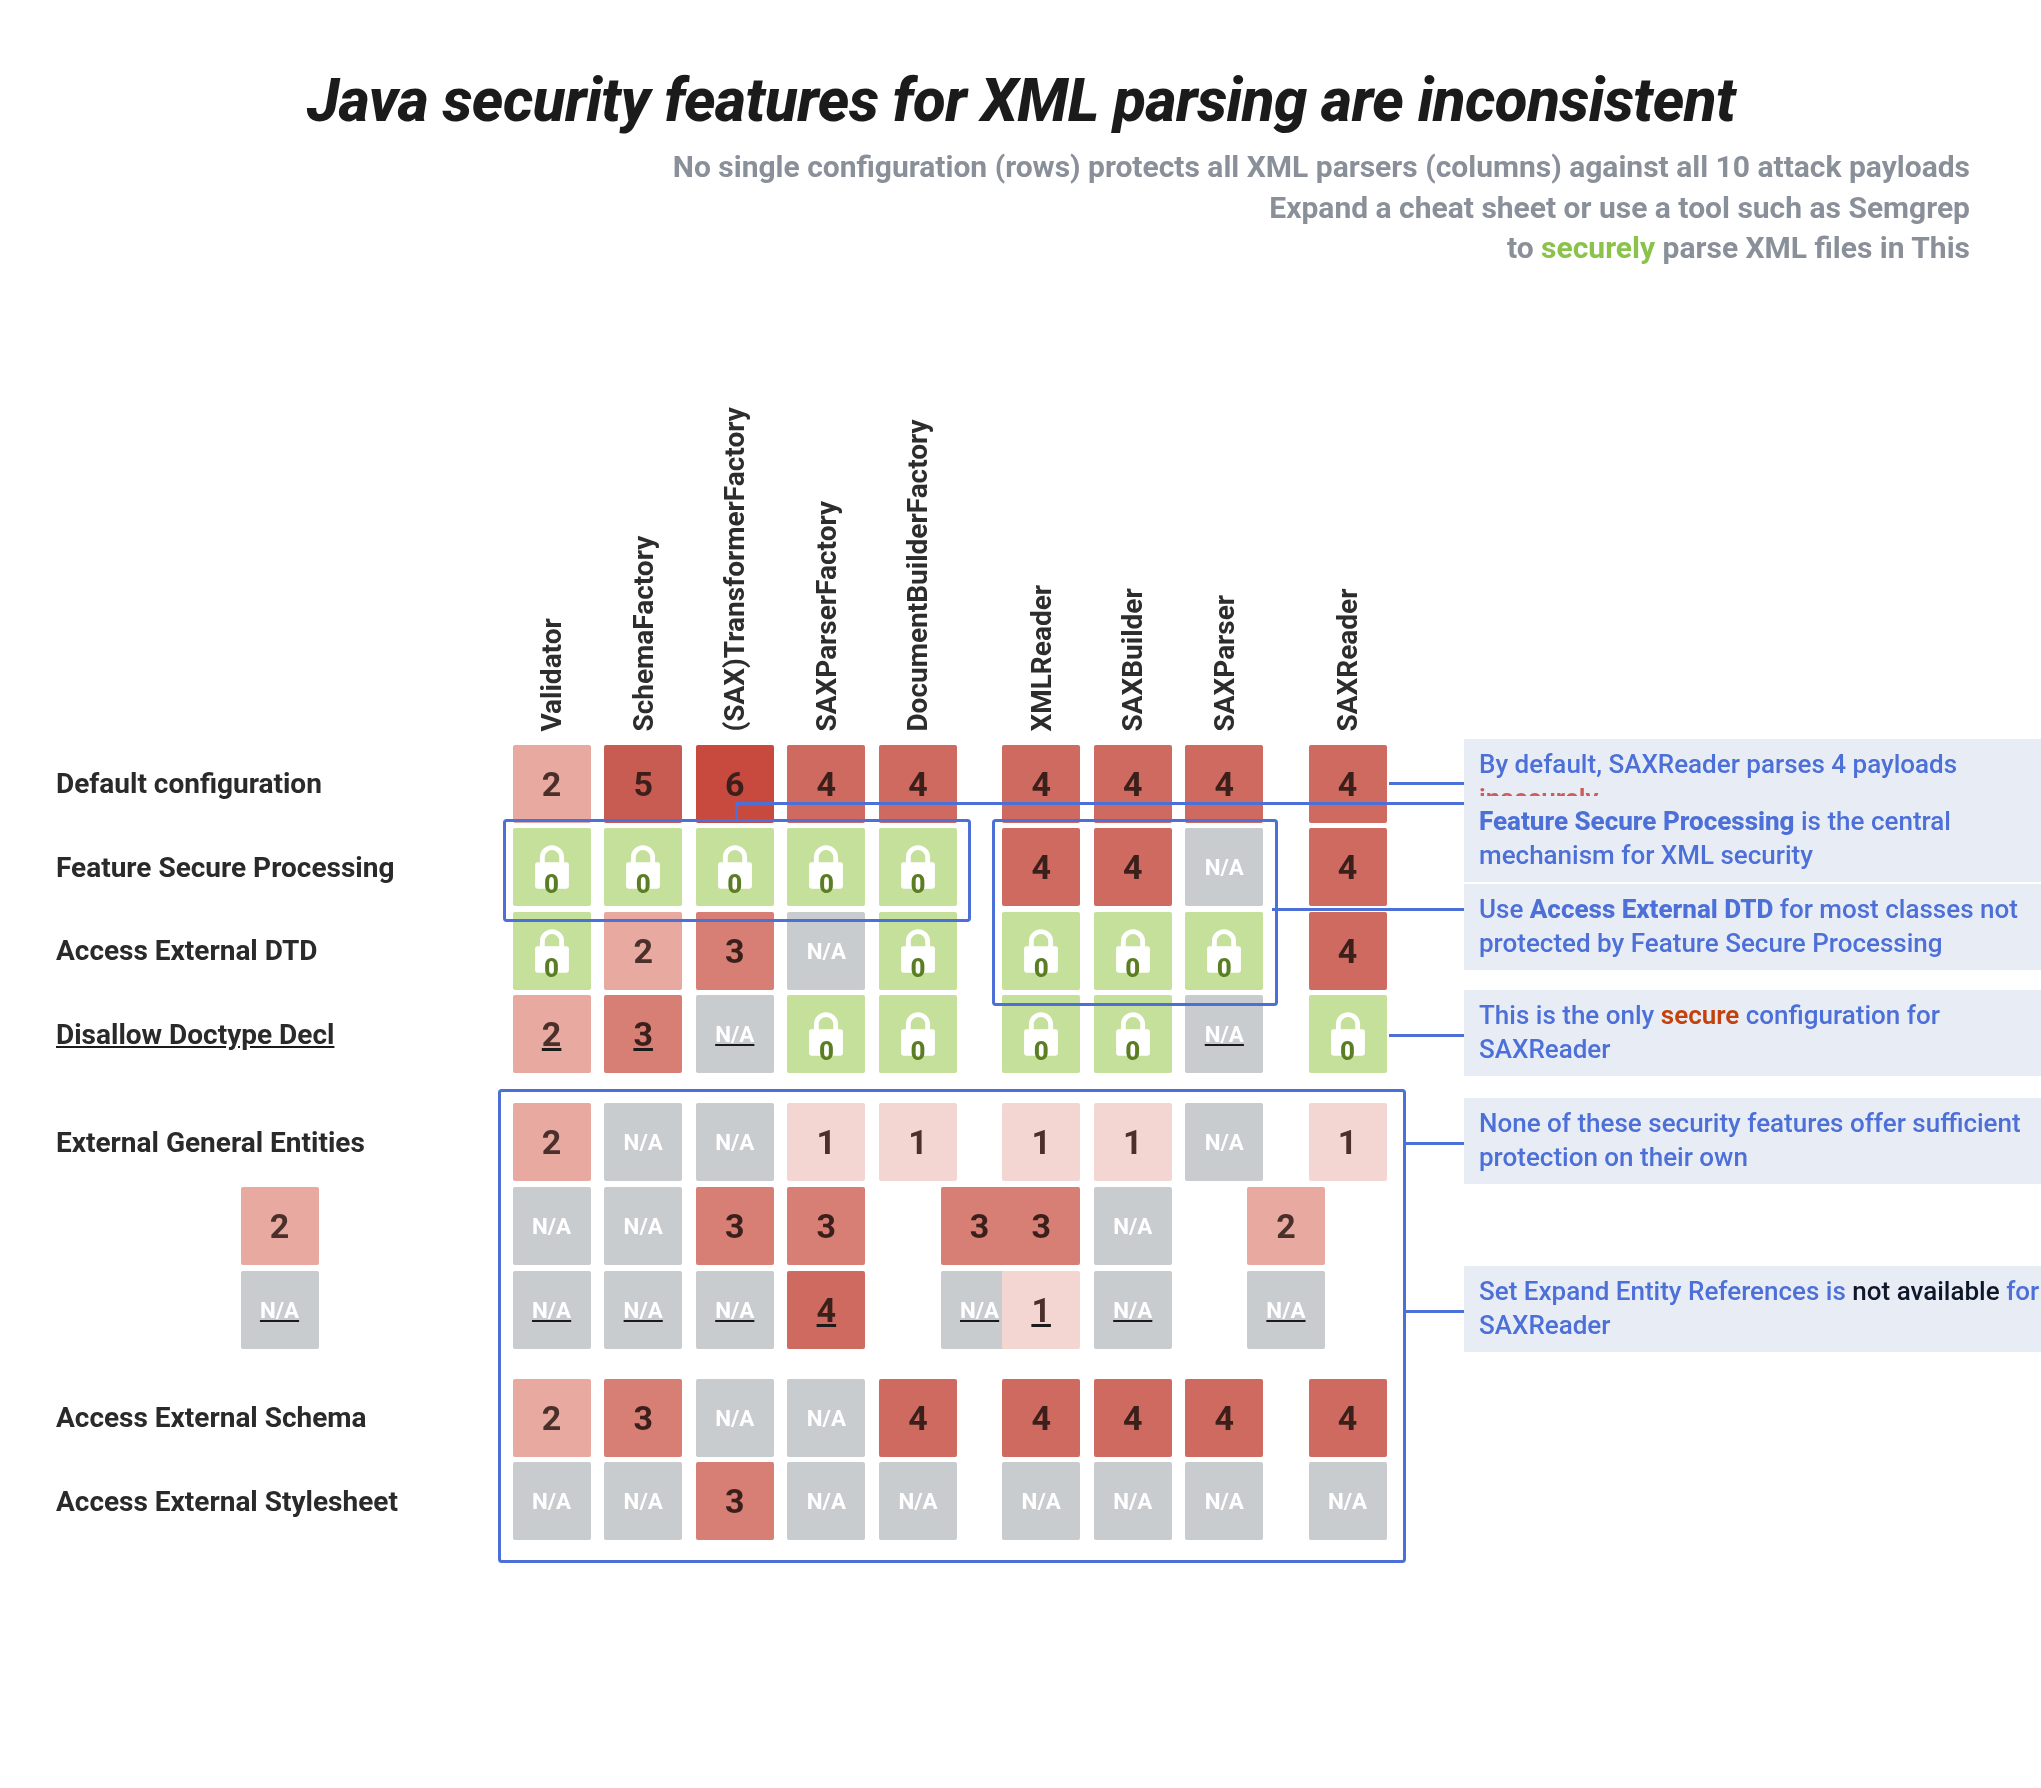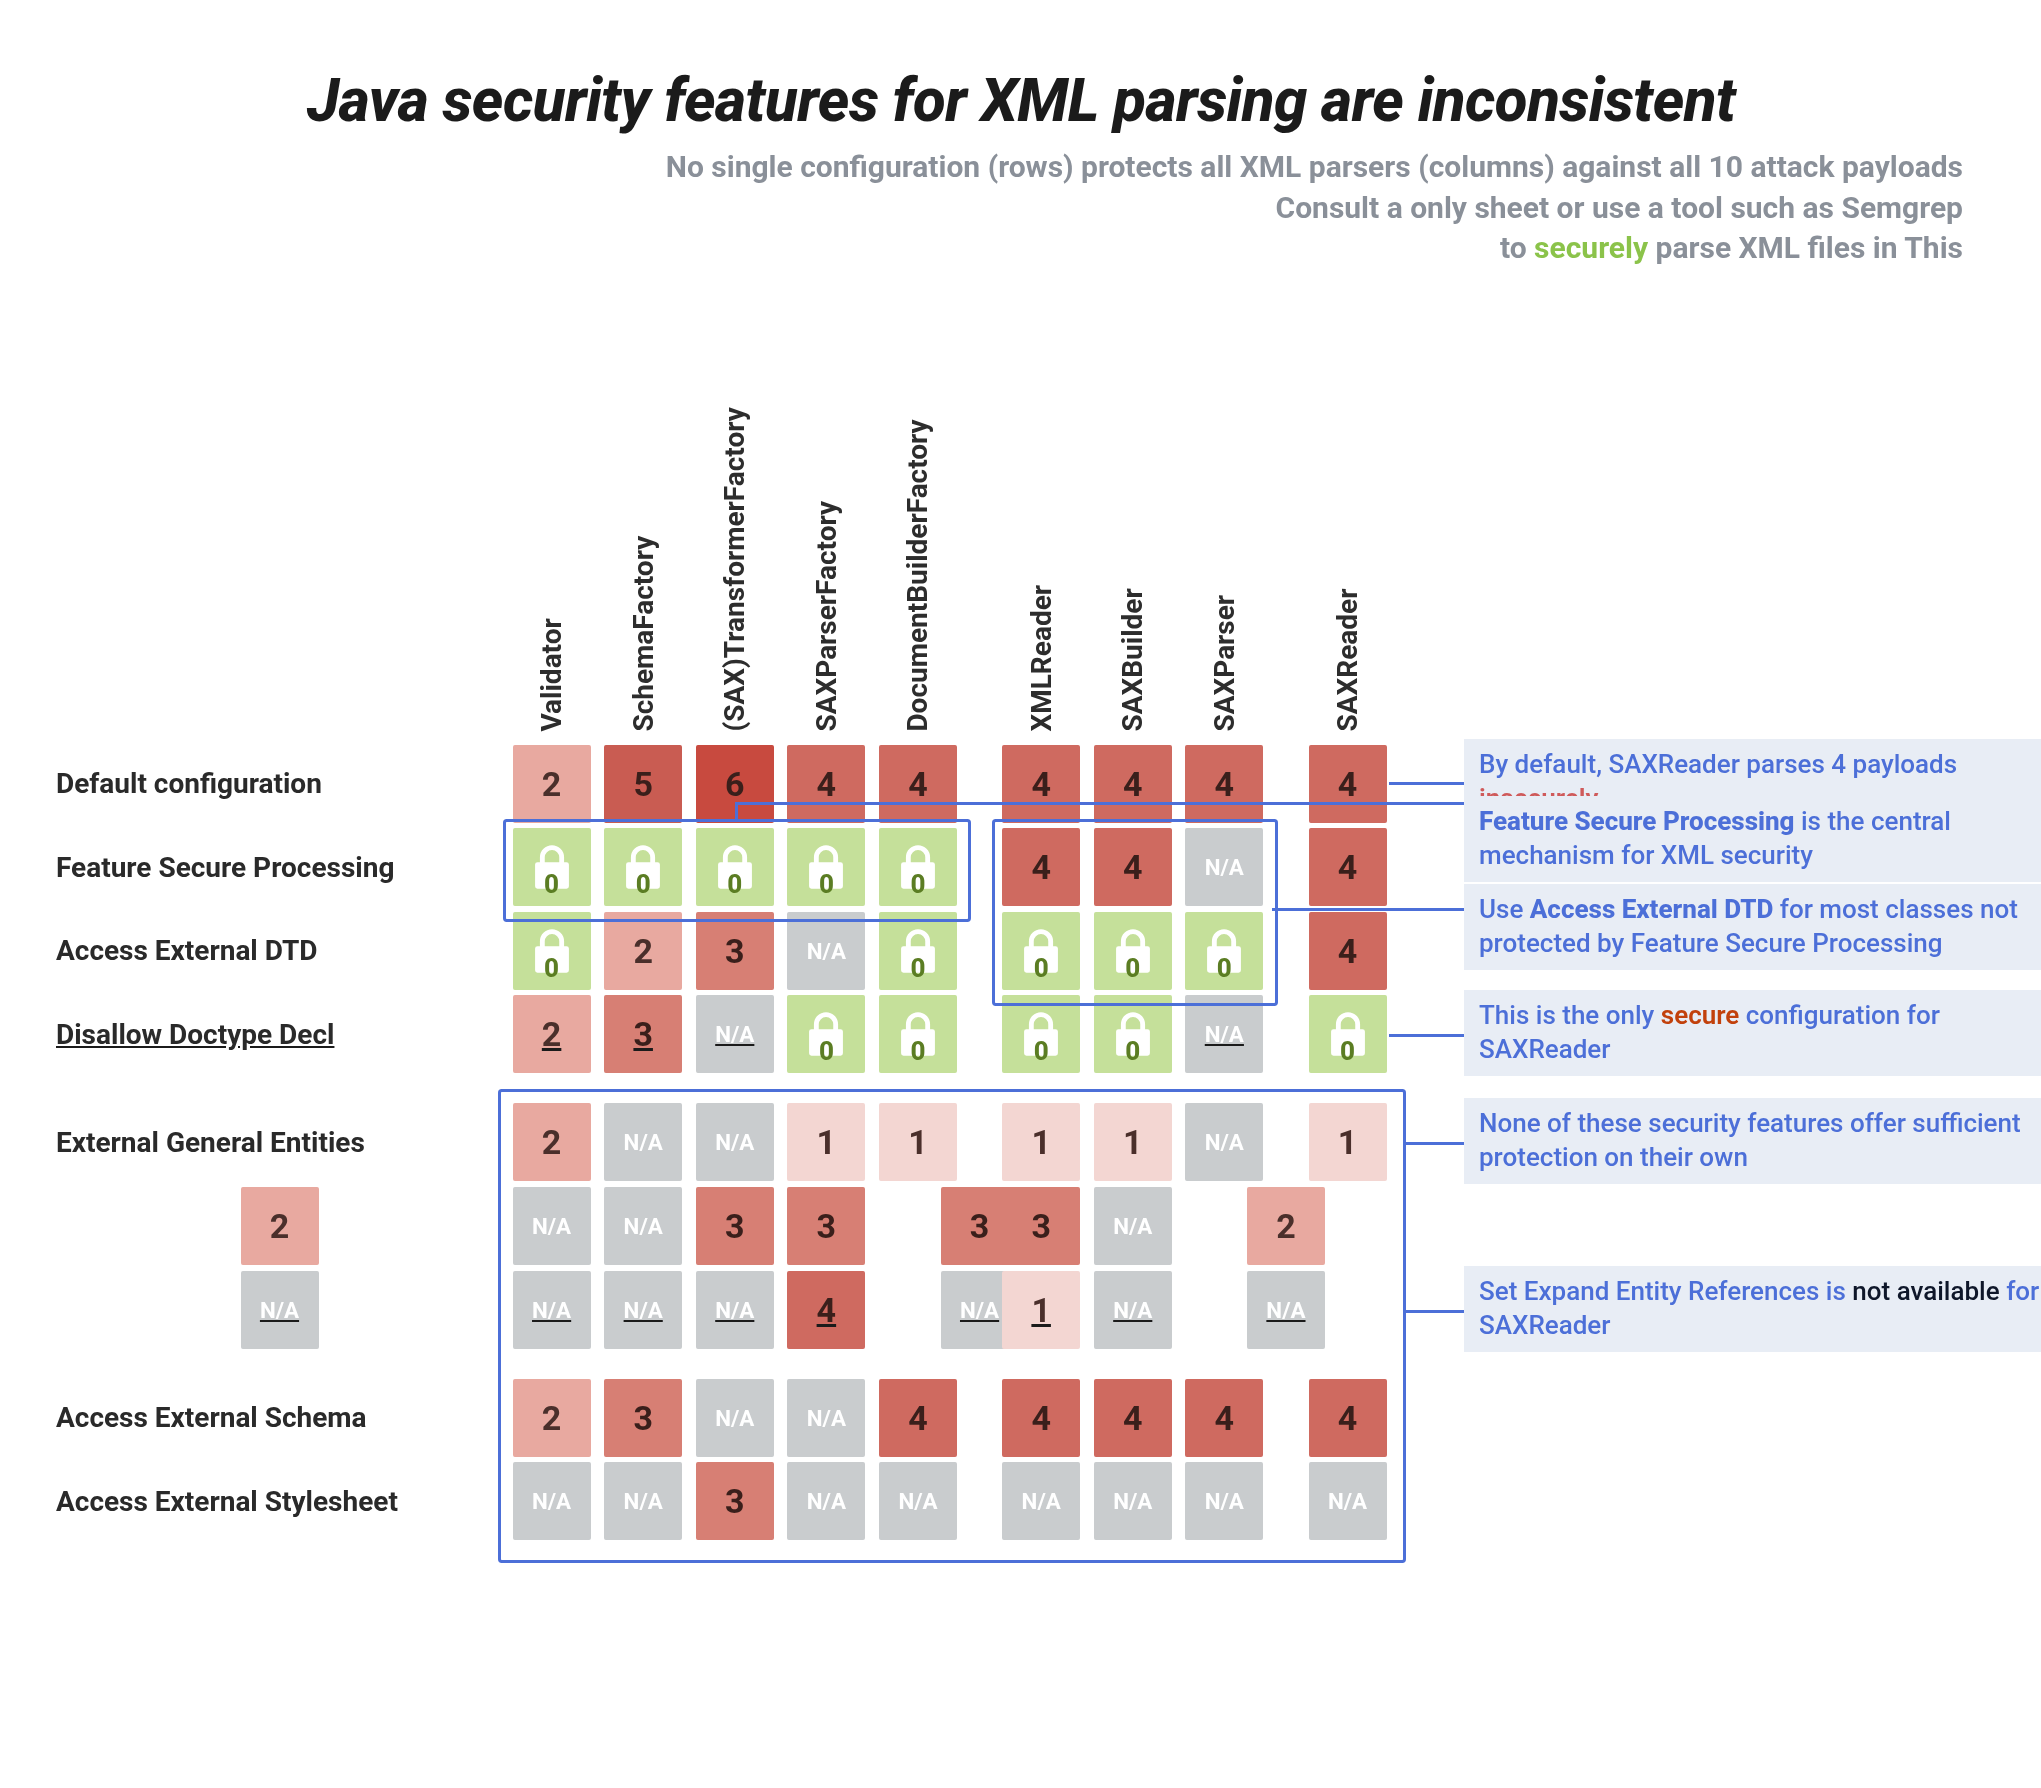--- a/index.html
+++ b/index.html
@@ -16,21 +16,21 @@
     font-family: -apple-system, BlinkMacSystemFont, "Segoe UI", Roboto, Helvetica, Arial, sans-serif;
     color:var(--ink);
     width:2042px;
     height:1788px;
     box-sizing:border-box;
     padding:56px 56px 0 56px;
     position:relative;
   }
 
   h1{ font-size:60px; font-weight:800; text-align:center; margin:9.3px 0 11.2px 0; letter-spacing:-0.5px;font-style:italic;}
-  .sub{ font-size:30px; font-weight:700; color:var(--muted); text-align:right; margin:0 23px 0 0; line-height:1.35;}
+  .sub{ font-size:30px; font-weight:700; color:var(--muted); text-align:right; margin:0 16px 0 0; line-height:1.35;}
   .sub .sec{ color:var(--green); }
 
   .gridwrap{ position:relative; margin-top:65px; }
 
   
   .row, .hdr{
     display:grid;
     grid-template-columns:
       447px            
       repeat(5,86px)   
@@ -105,21 +105,21 @@
 
   .leader{ position:absolute; background:var(--blue); height:2.8px; }
   .leaderV{ position:absolute; background:var(--blue); width:2.8px; }
 
 </style>
 </head>
 <body>
 
 <h1>Java security features for XML parsing are inconsistent</h1>
 <div class="sub">No single configuration (rows) protects all XML parsers (columns) against all 10 attack payloads</div>
-<div class="sub">Consult a only sheet or use a tool such as Semgrep</div>
+<div class="sub">Expand a cheat sheet or use a tool such as Semgrep</div>
 <div class="sub">
   <span>to </span><span class="sec">securely</span><span> parse XML files in This</span>
 </div>
 
 <div class="gridwrap" id="gridwrap">
 
   <div class="hdr">
     <div class="rowlabelcell"></div>
     <div class="collabel">Validator</div>
     <div class="collabel">SchemaFactory</div>

